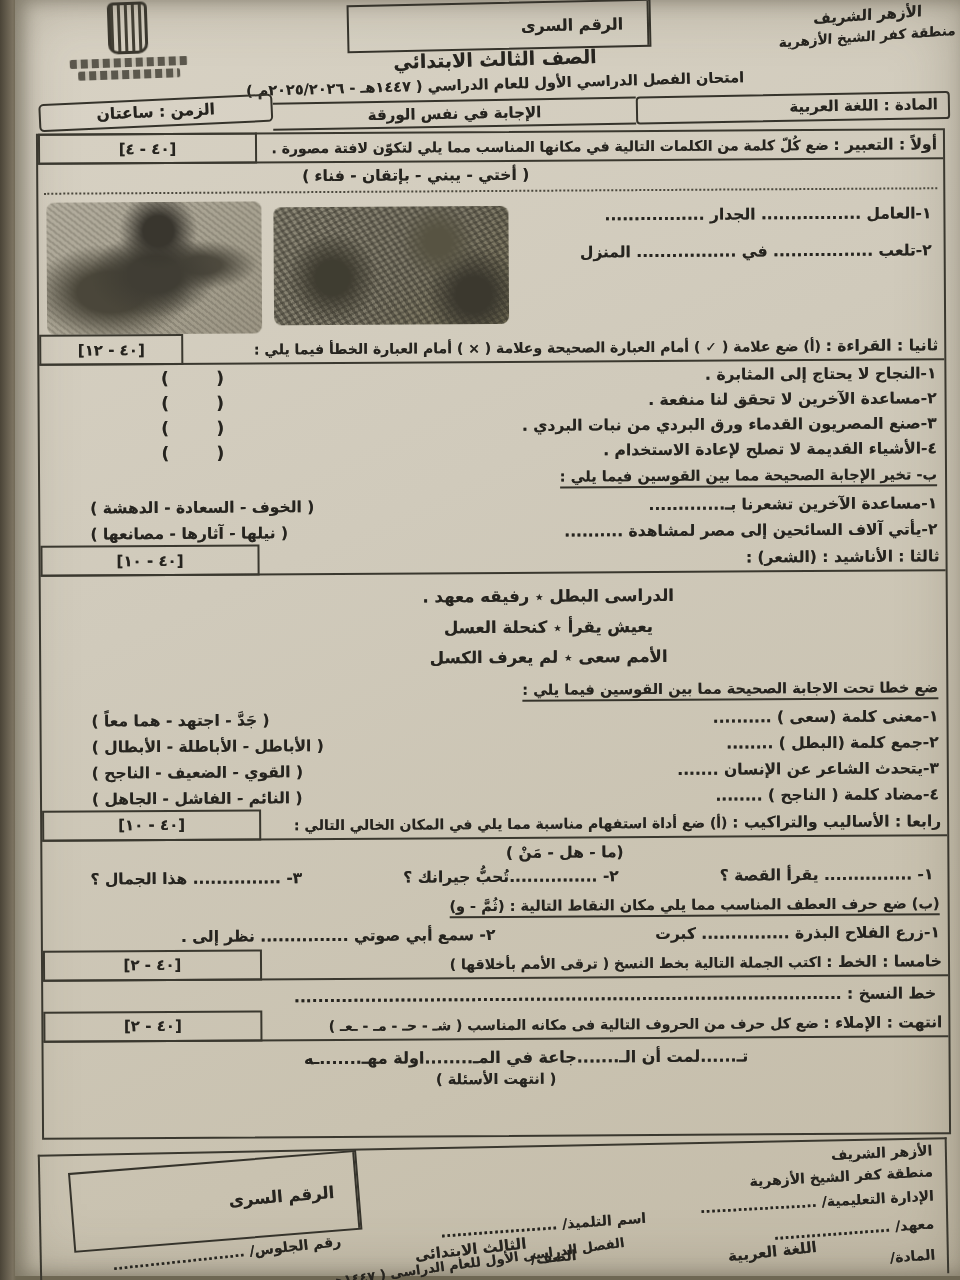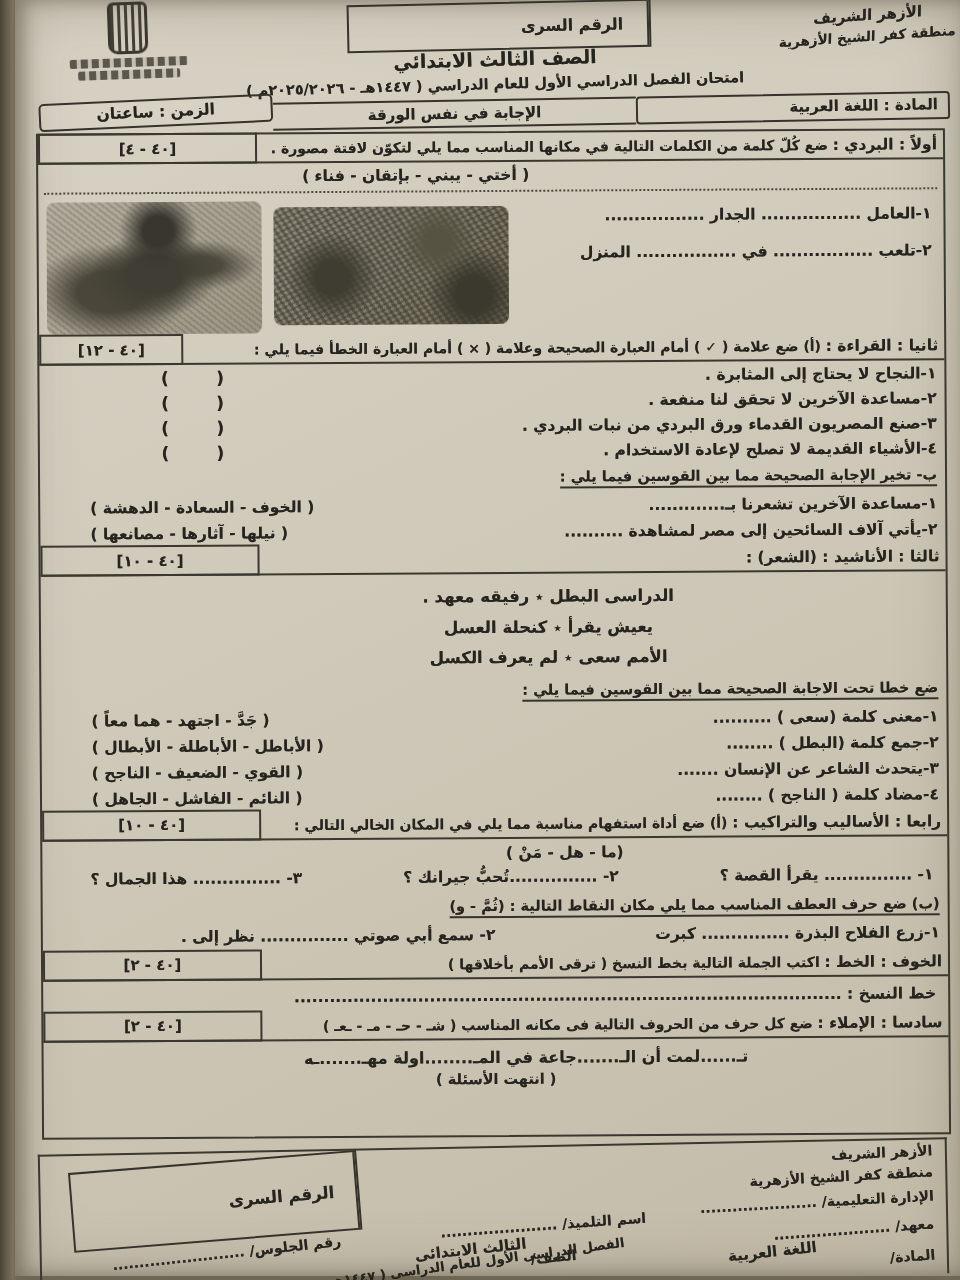--- a/index.html
+++ b/index.html
@@ -143,21 +143,21 @@
   <div class="info-bar">
     <div class="info-subject b ink">المادة : اللغة العربية</div>
     <div class="info-note b ink">الإجابة في نفس الورقة</div>
     <div class="info-time b ink">الزمن : ساعتان</div>
   </div>
 
   <div class="body-box">
 
     <div class="sec-header">
       <div class="sec-tp">
-        <span class="sec-title b ink">أولاً : البردي :</span>
+        <span class="sec-title b ink">أولاً : التعبير :</span>
         <span class="sec-prompt b ink">ضع كُلّ كلمة من الكلمات التالية في مكانها المناسب مما يلي لتكوّن لافتة مصورة .</span>
       </div>
       <div class="marks b ink" dir="ltr">[٤٠ - ٤]</div>
     </div>
     <div class="word-bank-row b ink">( أختي - يبني - بإتقان - فناء )</div>
     <div class="s1-row">
       <div class="s1-items">
         <div class="b ink">١-العامل ................. الجدار .................</div>
         <div class="b ink">٢-تلعب ................. في ................. المنزل</div>
       </div>
@@ -255,30 +255,30 @@
     <div>
       <span class="u-prompt b ink">(ب) ضع حرف العطف المناسب مما يلي مكان النقاط التالية : (ثُمَّ - و)</span>
     </div>
     <div class="b-row">
       <span class="b ink">١-زرع الفلاح البذرة ............... كبرت</span>
       <span class="b ink">٢- سمع أبي صوتي ............... نظر إلى .</span>
     </div>
 
     <div class="sec-header">
       <div class="sec-tp">
-        <span class="sec-title b ink">الخوف : الخط :</span>
+        <span class="sec-title b ink">خامسا : الخط :</span>
         <span class="sec-prompt b ink">اكتب الجملة التالية بخط النسخ ( ترقى الأمم بأخلاقها )</span>
       </div>
       <div class="marks b ink" dir="ltr">[٤٠ - ٢]</div>
     </div>
     <div class="khat-line b ink">خط النسخ : .............................................................................................</div>
 
     <div class="sec-header">
       <div class="sec-tp">
-        <span class="sec-title b ink">سادسا : الإملاء :</span>
+        <span class="sec-title b ink">انتهت : الإملاء :</span>
         <span class="sec-prompt b ink">ضع كل حرف من الحروف التالية فى مكانه المناسب ( شـ - حـ - مـ - ـعـ )</span>
       </div>
       <div class="marks b ink" dir="ltr">[٤٠ - ٢]</div>
     </div>
     <div class="fill-line b ink">تـ......لمت أن الـ.......جاعة في المـ........اولة مهـ.......ـه</div>
     <div class="end-note b ink">( انتهت الأسئلة )</div>
   </div>
 
   <div class="footer">
     <div class="f-abs f-azhar b ink">الأزهر الشريف</div>

